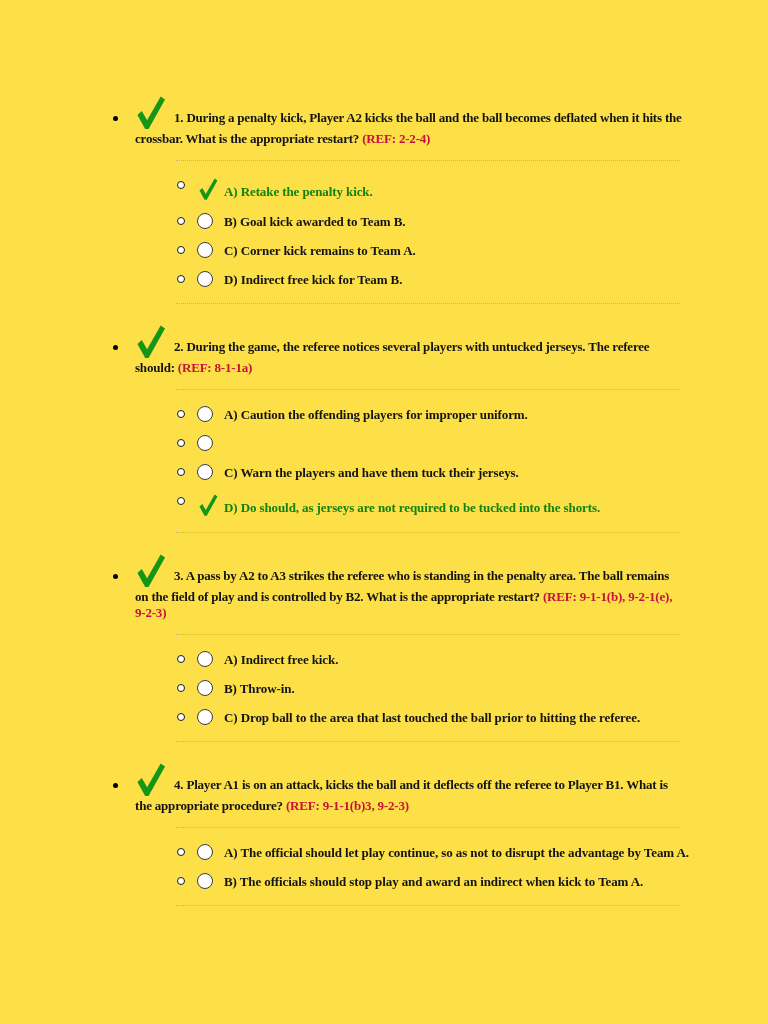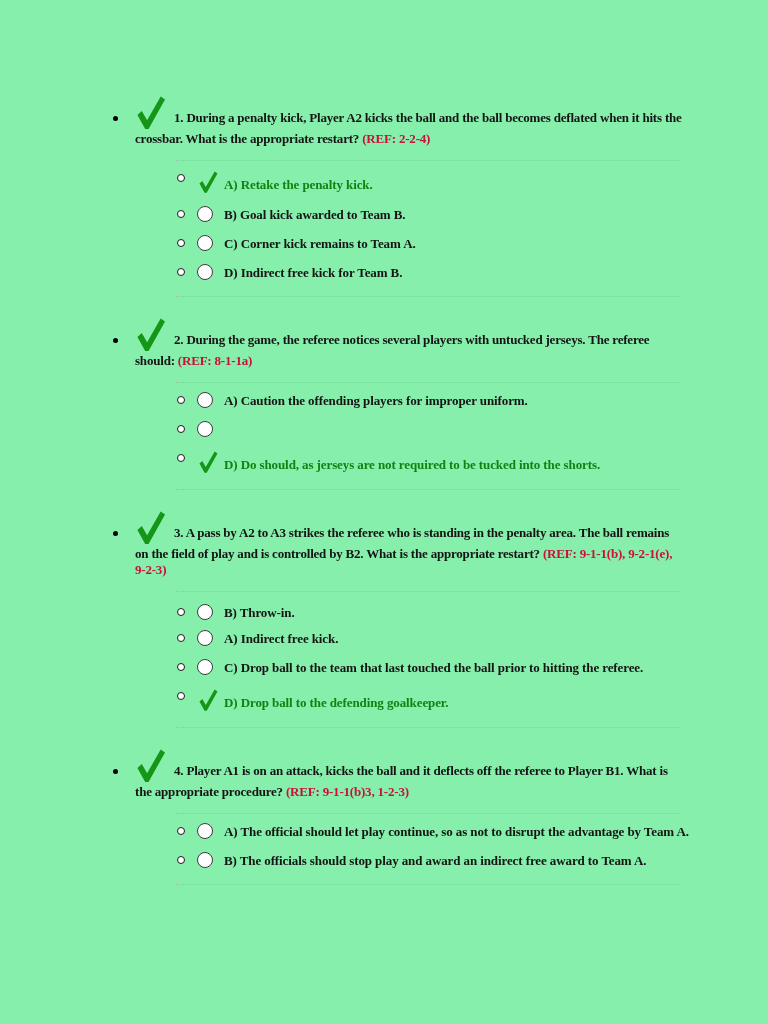--- a/index.html
+++ b/index.html
@@ -4,21 +4,21 @@
 <style>
   html, body {
     margin: 0;
     padding: 0;
     background: #ffffff;
   }
   .page {
     position: relative;
     width: 768px;
     height: 1024px;
-    background: #86efac;
+    background: #fde047;
     overflow: hidden;
     font-family: "Liberation Serif", serif;
     color: #141414;
   }
   .content {
     padding-top: 94px;
   }
   .question-block {
     margin-bottom: 19px;
   }
@@ -62,21 +62,21 @@
     margin: 0;
   }
   .option {
     position: relative;
     margin: 12px 78px 0 197px;
     font-size: 13px;
     letter-spacing: -0.1px;
     line-height: 16px;
     color: #141414;
   }
-  .option.first { margin-top: 9px; }
+  .option.first { margin-top: 16px; }
   .o-marker {
     position: absolute;
     left: -20px;
     top: 4px;
     width: 6px;
     height: 6px;
     border: 1.2px solid #1a1a1a;
     border-radius: 50%;
     background: #fff;
     box-sizing: content-box;
@@ -152,67 +152,65 @@
             </svg></span><span>2. During the game, the referee notices several players with untucked jerseys. The referee should: </span><span class="q-ref">(REF: 8-1-1a)</span>
       </div>
       <div class="sep top"></div>
       <div class="options">
         <div class="option first">
           <span class="o-marker"></span><span class="radio"></span><span class="opt-label">A) Caution the offending players for improper uniform.</span>
         </div>
         <div class="option">
           <span class="o-marker"></span><span class="radio"></span>
         </div>
+        <div class="option">
+          <span class="o-marker"></span><span class="radio"></span><span class="opt-label">C) Warn the players and have them tuck their jerseys.</span>
+        </div>
         <div class="option correct">
           <span class="o-marker"></span><span class="opt-check"><svg width="22" height="24" viewBox="0 0 32 38">
                 <use href="#check"></use>
               </svg></span><span class="opt-label">D) Do should, as jerseys are not required to be tucked into the shorts.</span>
         </div>
       </div>
       <div class="sep bottom"></div>
     </div>
 
     <div class="question-block">
       <div class="q-para">
         <span class="q-bullet"></span><span class="q-check"><svg width="31" height="37" viewBox="0 0 32 38">
               <use href="#check"></use>
             </svg></span><span>3. A pass by A2 to A3 strikes the referee who is standing in the penalty area. The ball remains on the field of play and is controlled by B2. What is the appropriate restart? </span><span class="q-ref">(REF: 9-1-1(b), 9-2-1(e), 9-2-3)</span>
       </div>
       <div class="sep top"></div>
       <div class="options">
-        <div class="option">
-          <span class="o-marker"></span><span class="radio"></span><span class="opt-label">B) Throw-in.</span>
-        </div>
         <div class="option first">
           <span class="o-marker"></span><span class="radio"></span><span class="opt-label">A) Indirect free kick.</span>
         </div>
         <div class="option">
-          <span class="o-marker"></span><span class="radio"></span><span class="opt-label">C) Drop ball to the team that last touched the ball prior to hitting the referee.</span>
-        </div>
-        <div class="option correct">
-          <span class="o-marker"></span><span class="opt-check"><svg width="22" height="24" viewBox="0 0 32 38">
-                <use href="#check"></use>
-              </svg></span><span class="opt-label">D) Drop ball to the defending goalkeeper.</span>
-        </div>
-      </div>
-      <div class="sep bottom"></div>
-    </div>
-
-    <div class="question-block">
-      <div class="q-para">
-        <span class="q-bullet"></span><span class="q-check"><svg width="31" height="37" viewBox="0 0 32 38">
-              <use href="#check"></use>
-            </svg></span><span>4. Player A1 is on an attack, kicks the ball and it deflects off the referee to Player B1. What is the appropriate procedure? </span><span class="q-ref">(REF: 9-1-1(b)3, 1-2-3)</span>
+          <span class="o-marker"></span><span class="radio"></span><span class="opt-label">B) Throw-in.</span>
+        </div>
+        <div class="option">
+          <span class="o-marker"></span><span class="radio"></span><span class="opt-label">C) Drop ball to the area that last touched the ball prior to hitting the referee.</span>
+        </div>
+      </div>
+      <div class="sep bottom"></div>
+    </div>
+
+    <div class="question-block">
+      <div class="q-para">
+        <span class="q-bullet"></span><span class="q-check"><svg width="31" height="37" viewBox="0 0 32 38">
+              <use href="#check"></use>
+            </svg></span><span>4. Player A1 is on an attack, kicks the ball and it deflects off the referee to Player B1. What is the appropriate procedure? </span><span class="q-ref">(REF: 9-1-1(b)3, 9-2-3)</span>
       </div>
       <div class="sep top"></div>
       <div class="options">
         <div class="option first">
           <span class="o-marker"></span><span class="radio"></span><span class="opt-label">A) The official should let play continue, so as not to disrupt the advantage by Team A.</span>
         </div>
         <div class="option">
-          <span class="o-marker"></span><span class="radio"></span><span class="opt-label">B) The officials should stop play and award an indirect free award to Team A.</span>
+          <span class="o-marker"></span><span class="radio"></span><span class="opt-label">B) The officials should stop play and award an indirect when kick to Team A.</span>
         </div>
       </div>
       <div class="sep bottom"></div>
     </div>
 
   </div>
 </div>
 
 </body></html>

